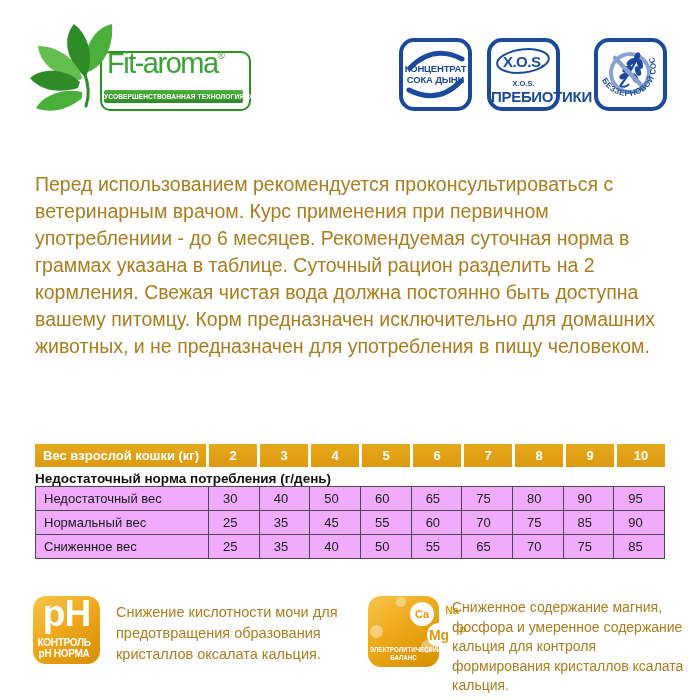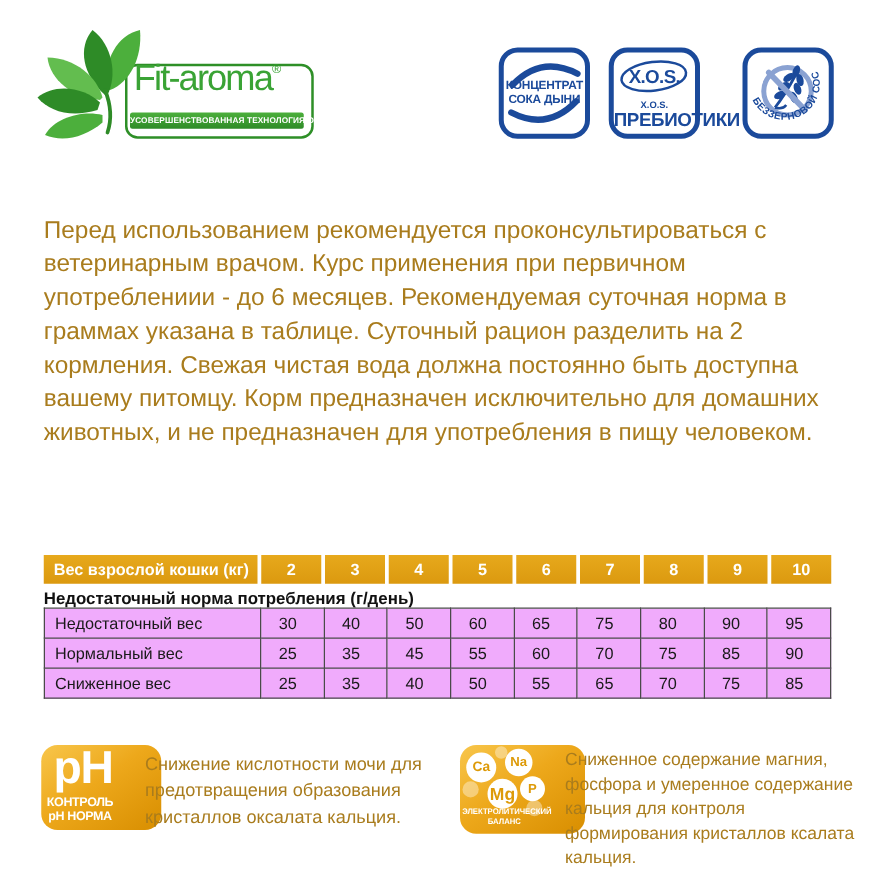--- a/index.html
+++ b/index.html
@@ -50,32 +50,32 @@
   .thead .wcell{flex:1;background:linear-gradient(180deg,#e7a91c,#db990f);
         color:#fff;font-weight:bold;font-size:13px;line-height:23px;text-align:center;}
   .subhead{position:absolute;left:35px;top:471px;font-size:13.5px;font-weight:bold;color:#111;}
   .ntable{position:absolute;left:35px;top:486px;width:630px;border-collapse:collapse;}
   .ntable td{border:1px solid #4a4a4a;height:21px;font-size:13px;color:#1a1a1a;background:#f0abfc;}
   .ntable td.rlabel{width:163px;padding-left:8px;text-align:left;}
   .ntable td.rval{text-align:left;padding-left:14px;}
 
   
   .gold-badge{position:absolute;border-radius:13px;
-       background:linear-gradient(145deg,#f8c64b 0%,#eda81b 45%,#d88e00 100%);padding-left:29px;}
+       background:linear-gradient(145deg,#f8c64b 0%,#eda81b 45%,#d88e00 100%);}
   .ph-badge{left:33px;top:596px;width:67px;height:68px;}
   .ph-big{position:absolute;left:0;top:-3px;width:67px;text-align:center;color:#fff;
           font-weight:bold;font-size:37px;letter-spacing:-1px;}
   .ph-sub{position:absolute;left:0;top:41px;width:62px;text-align:center;color:#fff;
           font-weight:bold;font-size:10px;line-height:11px;letter-spacing:-.3px;}
   .ph-text{position:absolute;left:116px;top:602px;width:244px;margin:0;
            font-size:14.5px;line-height:21px;color:#a97c1d;}
 
   .el-badge{left:368px;top:596px;width:71px;height:71px;}
   .el-circle{position:absolute;background:#fff;border-radius:50%;color:#dd9a08;
-             font-weight:bold;text-align:center;}
+             font-weight:bold;text-align:center;margin-left:37px;}
   .el-faint{position:absolute;background:rgba(255,255,255,.38);border-radius:50%;}
   .el-ca{left:5px;top:6px;width:24px;height:24px;font-size:11px;line-height:24px;}
   .el-na{left:36px;top:3px;width:22px;height:22px;font-size:10.5px;line-height:22px;}
   .el-mg{left:22px;top:27px;width:24px;height:24px;font-size:14px;line-height:24px;}
   .el-p{left:48px;top:25px;width:20px;height:20px;font-size:10.5px;line-height:20px;}
   .el-sub{position:absolute;left:0;top:50px;width:71px;text-align:center;color:#fff;
           font-weight:bold;font-size:6.5px;line-height:7.5px;transform:scaleX(.95);}
   .el-text{position:absolute;left:452px;top:598px;width:240px;margin:0;
            font-size:14px;line-height:19.5px;color:#a97c1d;}
 </style>

